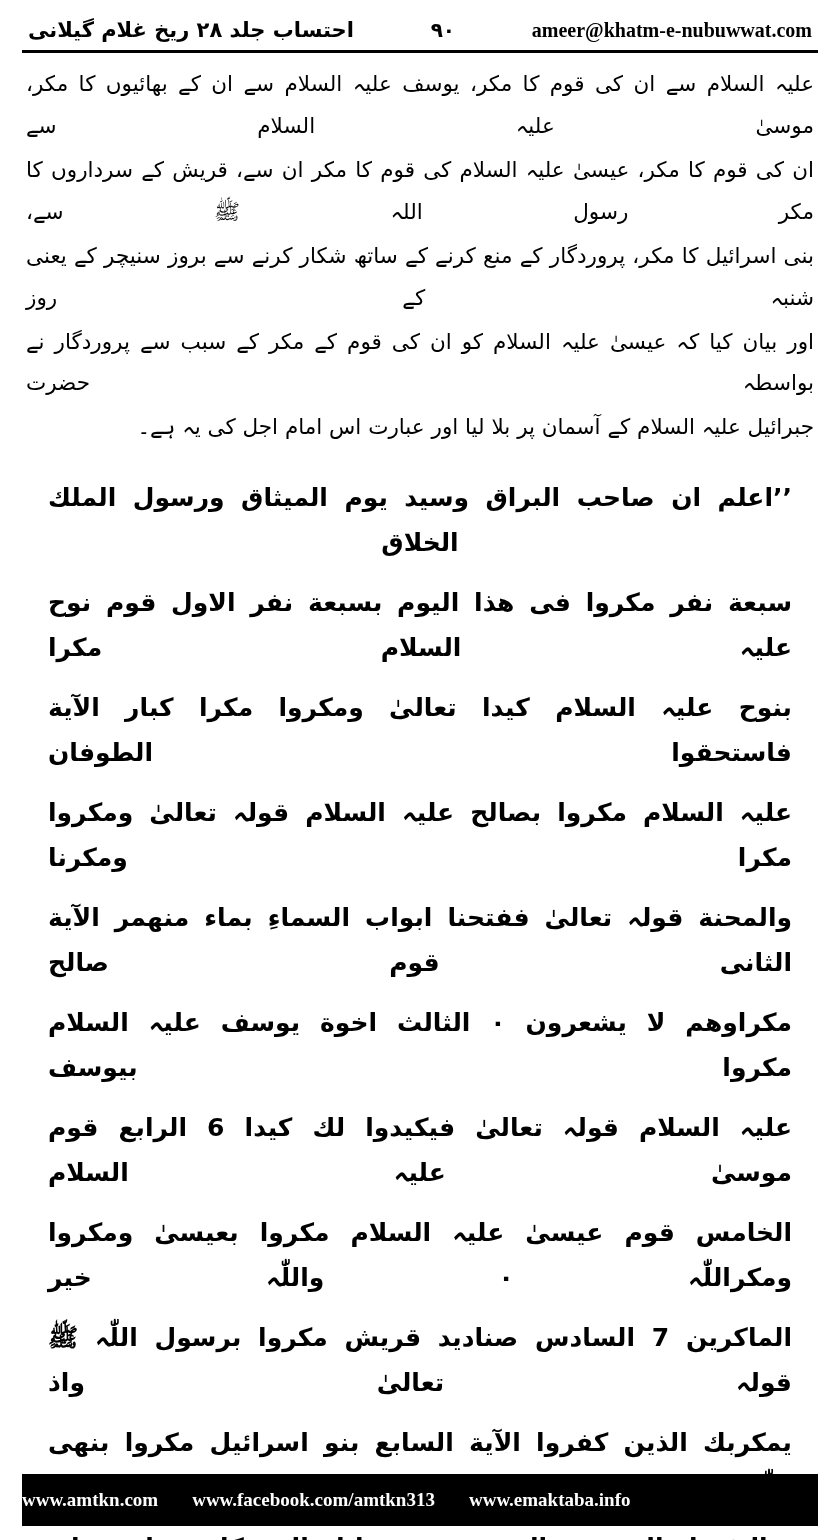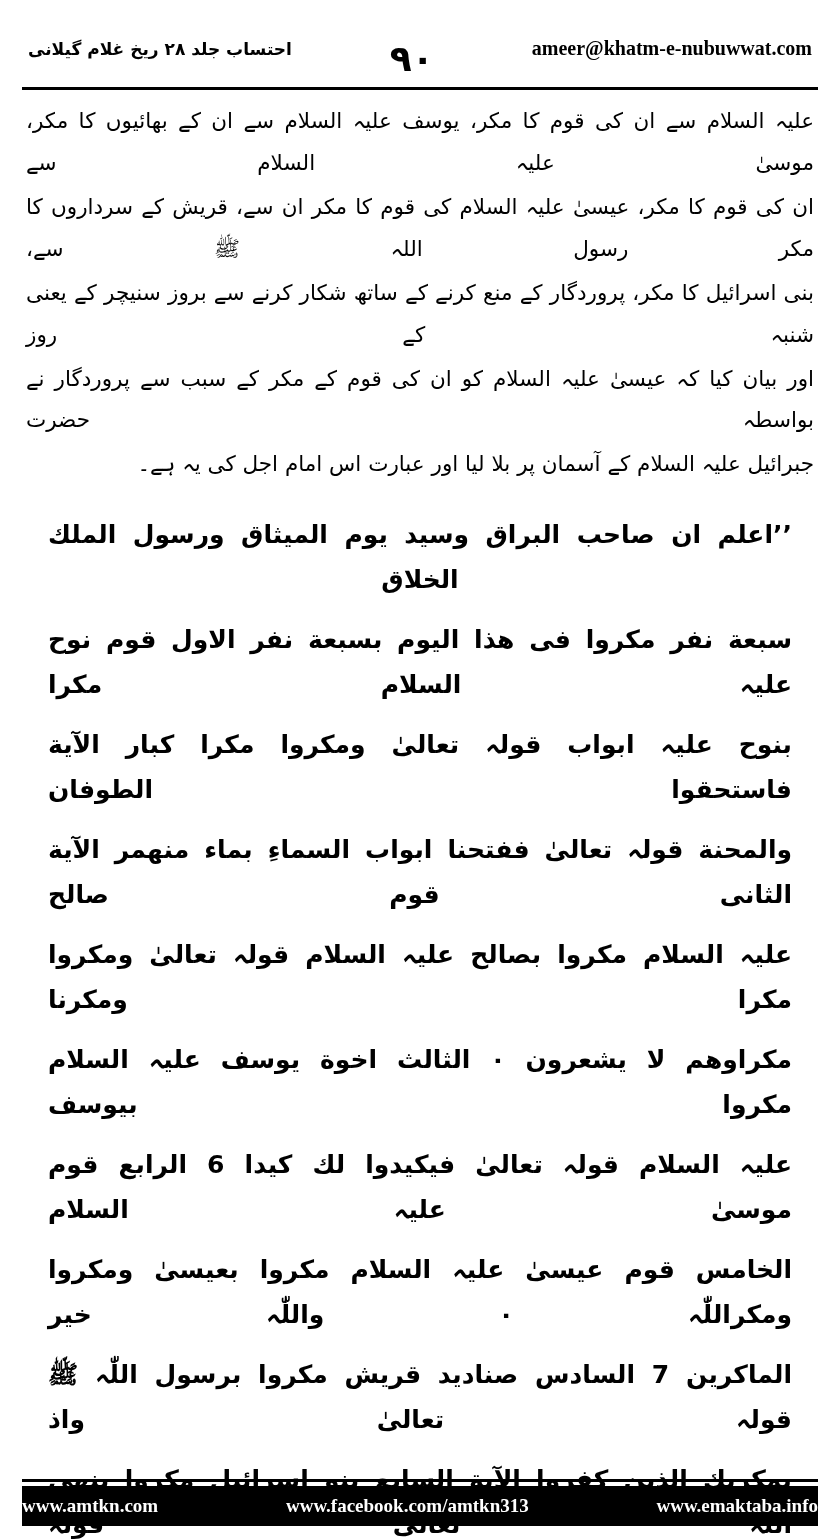--- a/index.html
+++ b/index.html
@@ -26,32 +26,31 @@
   
   .header {
     display: flex;
     flex-direction: row-reverse;
     align-items: center;
     justify-content: space-between;
     padding: 4px 6px 6px 6px;
   }
   .hdr-right {
     font-family: "DejaVu Sans", sans-serif;
-    font-size: 17px;
+    font-size: 21px;
     font-weight: bold;
     letter-spacing: -0.3px;
     white-space: nowrap;
     direction: rtl;
   }
   .hdr-center {
     font-family: "DejaVu Sans", sans-serif;
-    font-size: 36px;
+    font-size: 20px;
     font-weight: bold;
     letter-spacing: 1px;
-    margin-top: 20px;
   }
   .hdr-left {
     font-family: "Liberation Serif", serif;
     font-size: 20px;
     font-weight: bold;
     direction: ltr;
     white-space: nowrap;
   }
   .rule {
     border: 0;
@@ -95,24 +94,24 @@
   }
 
   
   .footer {
     position: absolute;
     left: 22px;
     right: 22px;
     bottom: 14px;
     background: #000000;
     color: #ffffff;
-    height: 40px;
+    height: 52px;
     display: flex;
     align-items: center;
-    justify-content: space-between;
+    justify-content: flex-start;
     gap: 34px;
     direction: ltr;
   }
   .footer a, .footer span.flink {
     color: #ffffff;
     font-family: "Liberation Serif", serif;
     font-size: 19px;
     font-weight: bold;
     text-decoration: none;
     white-space: nowrap;
@@ -143,23 +142,23 @@
     <p>بنی اسرائیل کا مکر، پروردگار کے منع کرنے کے ساتھ شکار کرنے سے بروز سنیچر کے یعنی شنبہ کے روز</p>
     <p>اور بیان کیا کہ عیسیٰ علیہ السلام کو ان کی قوم کے مکر کے سبب سے پروردگار نے بواسطہ حضرت</p>
     <p style="text-align-last:right;">جبرائیل علیہ السلام کے آسمان پر بلا لیا اور عبارت اس امام اجل کی یہ ہے۔</p>
   </div>
 
   <div class="arabic-block">
     <p class="arabic-line" style="text-align-last:center;">
       <span>’’</span><span>اعلم ان صاحب البراق وسید یوم المیثاق ورسول الملك الخلاق</span>
     </p>
     <p class="arabic-line">سبعة نفر مکروا فی ھذا الیوم بسبعة نفر الاول قوم نوح علیہ السلام مکرا</p>
-    <p class="arabic-line">بنوح علیہ ابواب قولہ تعالیٰ ومکروا مکرا کبار الآیة فاستحقوا الطوفان</p>
+    <p class="arabic-line">بنوح علیہ السلام کیدا تعالیٰ ومکروا مکرا کبار الآیة فاستحقوا الطوفان</p>
+    <p class="arabic-line">علیہ السلام مکروا بصالح علیہ السلام قولہ تعالیٰ ومکروا مکرا ومکرنا</p>
     <p class="arabic-line">والمحنة قولہ تعالیٰ ففتحنا ابواب السماءِ بماء منھمر الآیة الثانی قوم صالح</p>
-    <p class="arabic-line">علیہ السلام مکروا بصالح علیہ السلام قولہ تعالیٰ ومکروا مکرا ومکرنا</p>
     <p class="arabic-line">مکراوھم لا یشعرون ٠ الثالث اخوة یوسف علیہ السلام مکروا بیوسف</p>
     <p class="arabic-line">علیہ السلام قولہ تعالیٰ فیکیدوا لك کیدا 6 الرابع قوم موسیٰ علیہ السلام</p>
     <p class="arabic-line">الخامس قوم عیسیٰ علیہ السلام مکروا بعیسیٰ ومکروا ومکراللّٰہ ٠ واللّٰہ خیر</p>
     <p class="arabic-line">الماکرین 7 السادس صنادید قریش مکروا برسول اللّٰہ ﷺ قولہ تعالیٰ واذ</p>
     <p class="arabic-line">یمکربك الذین کفروا الآیة السابع بنو اسرائیل مکروا بنھی اللّٰہ تعالیٰ قولہ</p>
     <p class="arabic-line">تعالیٰ واسالھم عن القریة ٠ وھی ایلة التی کانت حاضرة ای مجاورة البحر</p>
 
   </div>
 
   <div class="bottom-rule"></div>

